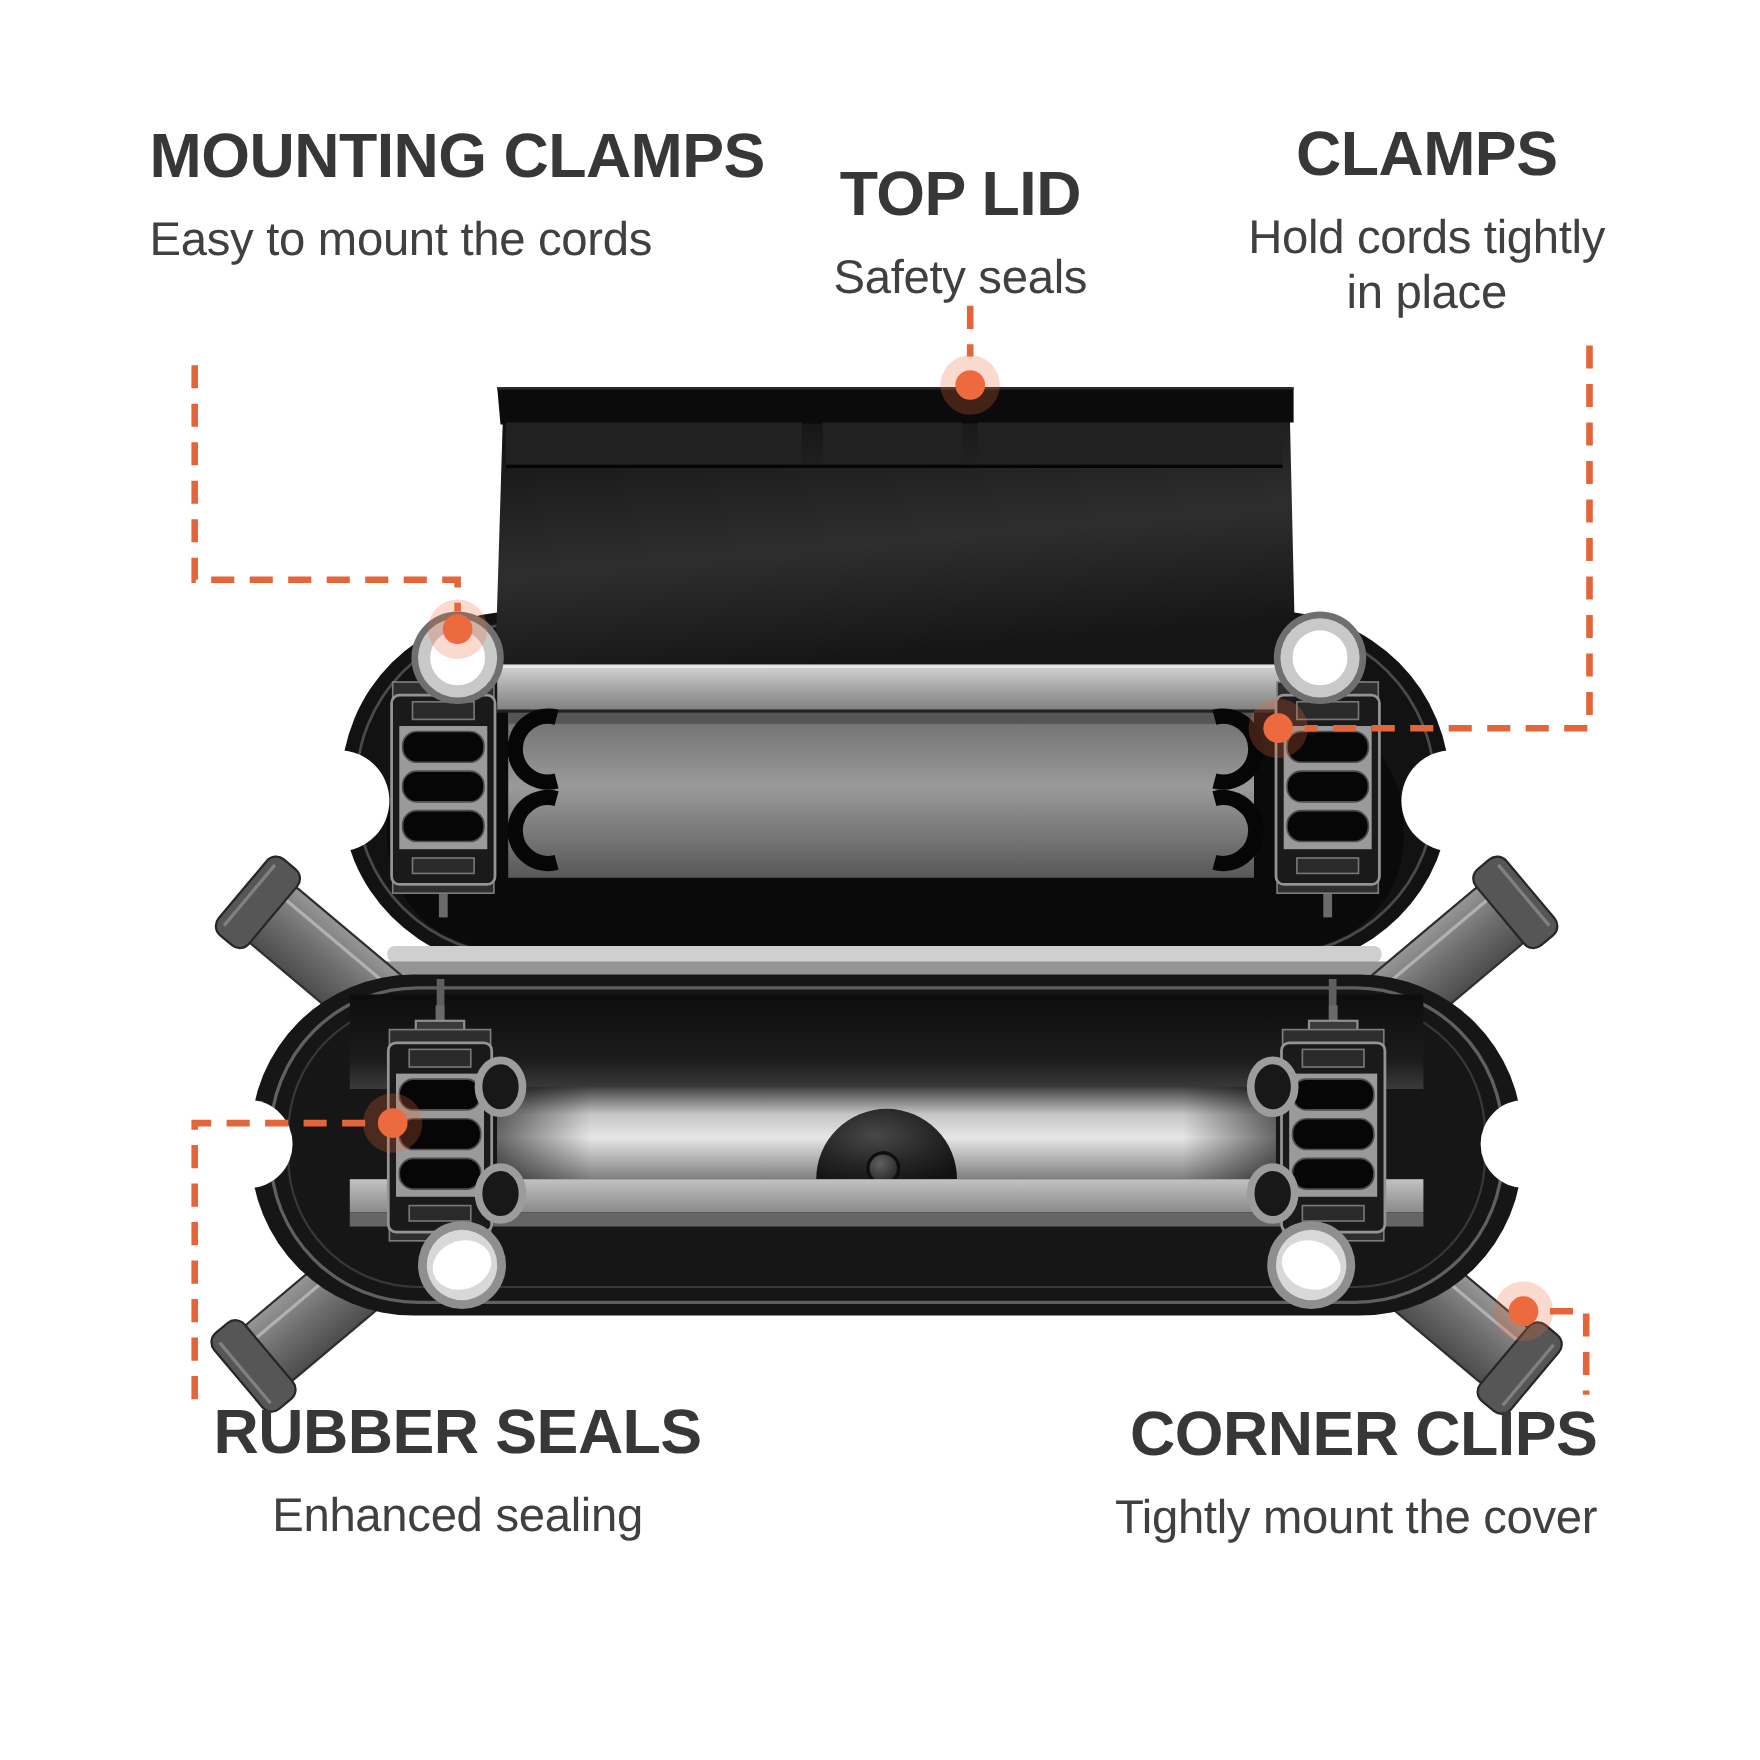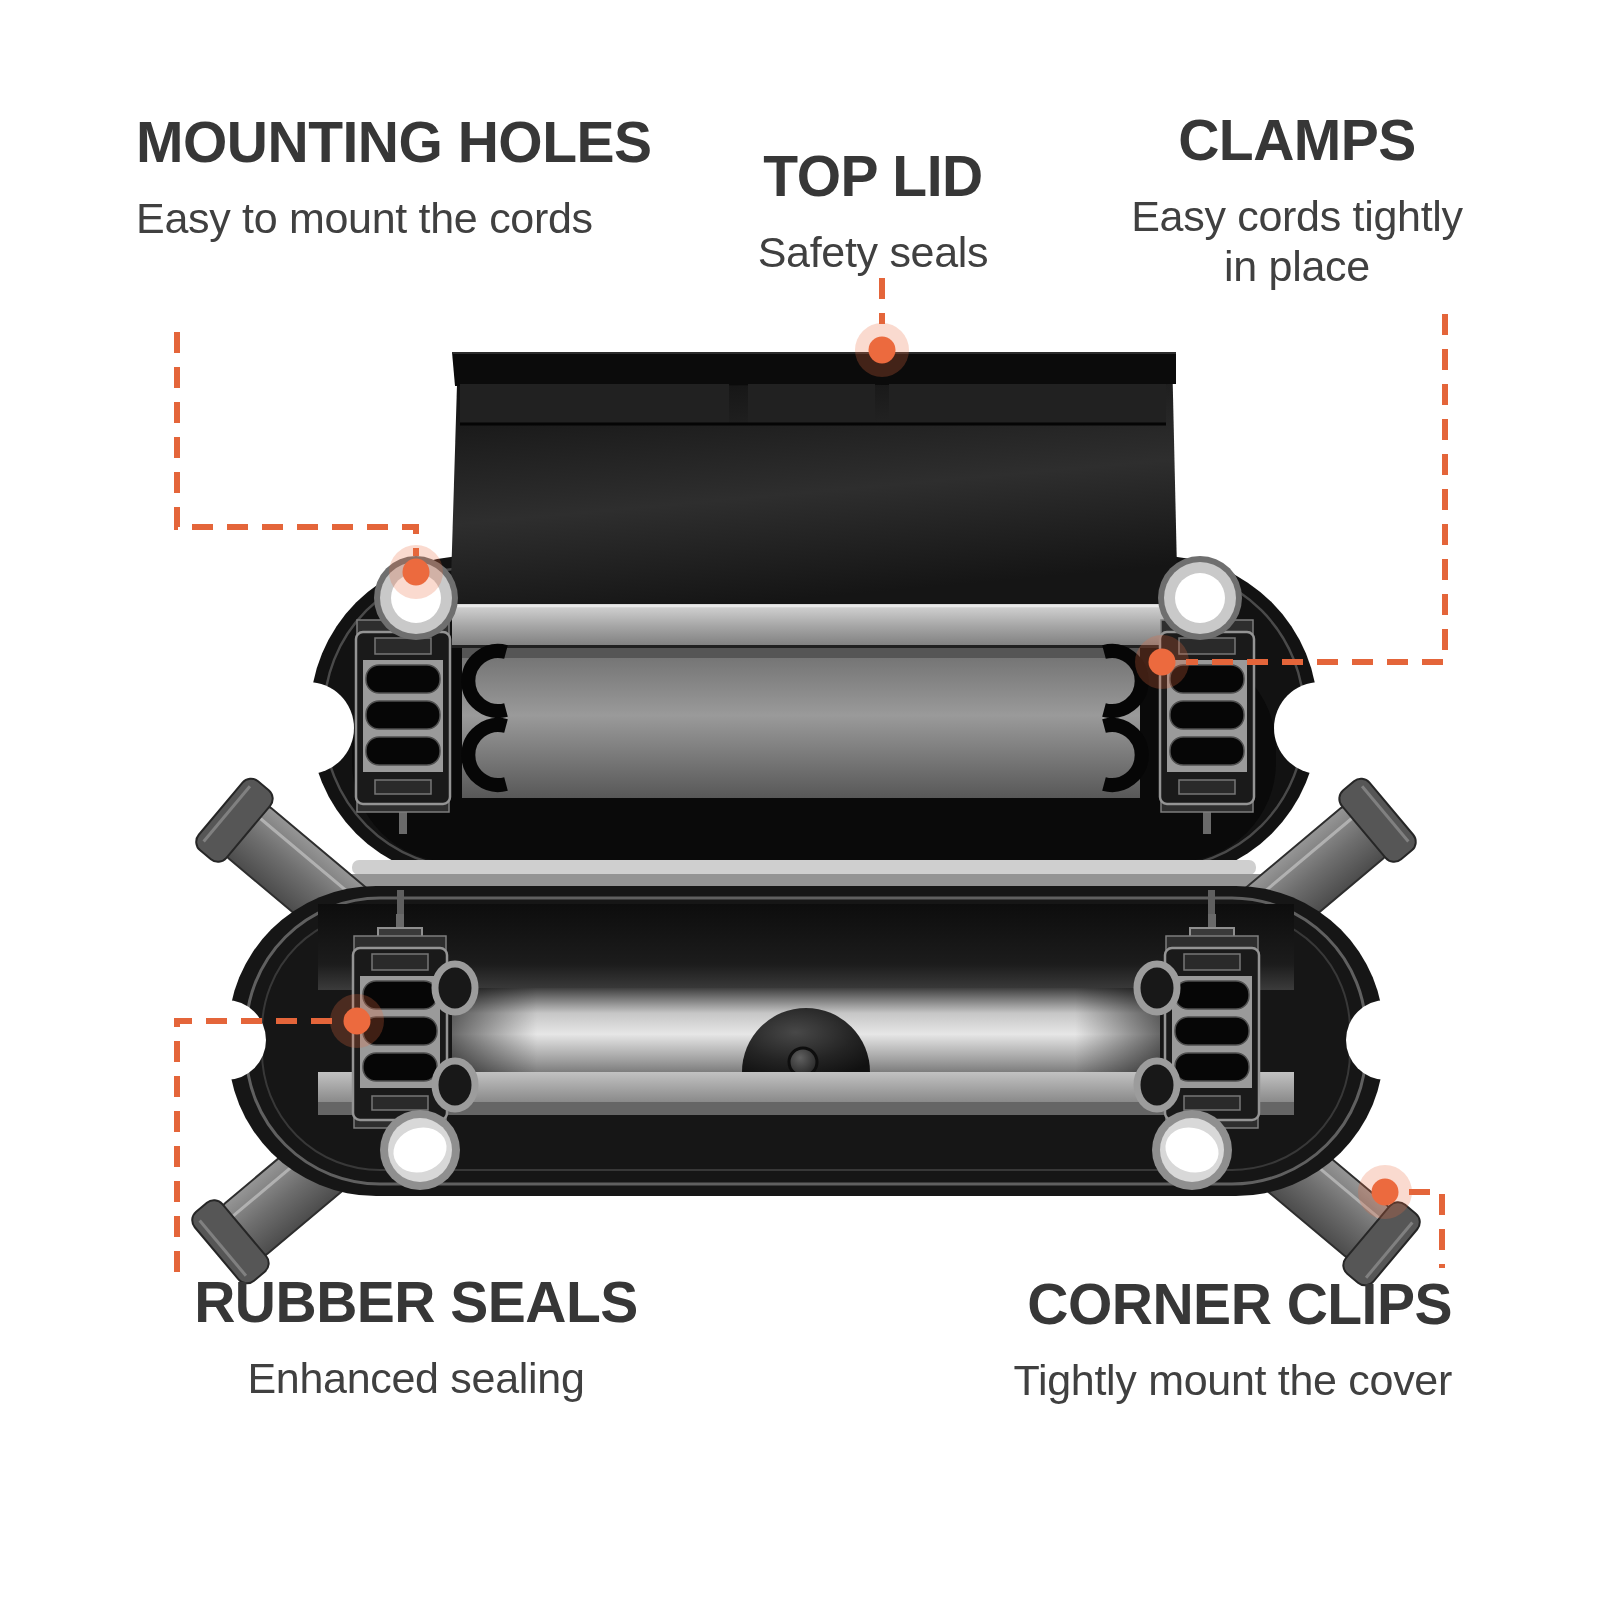--- a/index.html
+++ b/index.html
@@ -226,32 +226,32 @@
           <circle cx="357" cy="1021" r="13.5"></circle>
     </g>
     <g>
       <circle cx="1385" cy="1192" r="27" opacity="0.25"></circle>
           <circle cx="1385" cy="1192" r="13.5"></circle>
     </g>
   </g>
 </svg>
 
   <div class="callout c-tl">
-    <h2>MOUNTING HOLES</h2>
+    <h2>MOUNTING CLAMPS</h2>
     <p>Easy to mount the cords</p>
   </div>
 
   <div class="callout c-tc">
     <h2>TOP LID</h2>
     <p>Safety seals</p>
   </div>
 
   <div class="callout c-tr">
     <h2>CLAMPS</h2>
-    <p>Easy cords tightly in place</p>
+    <p>Hold cords tightly in place</p>
   </div>
 
   <div class="callout c-bl">
     <h2>RUBBER SEALS</h2>
     <p>Enhanced sealing</p>
   </div>
 
   <div class="callout c-br">
     <h2>CORNER CLIPS</h2>
     <p>Tightly mount the cover</p>

